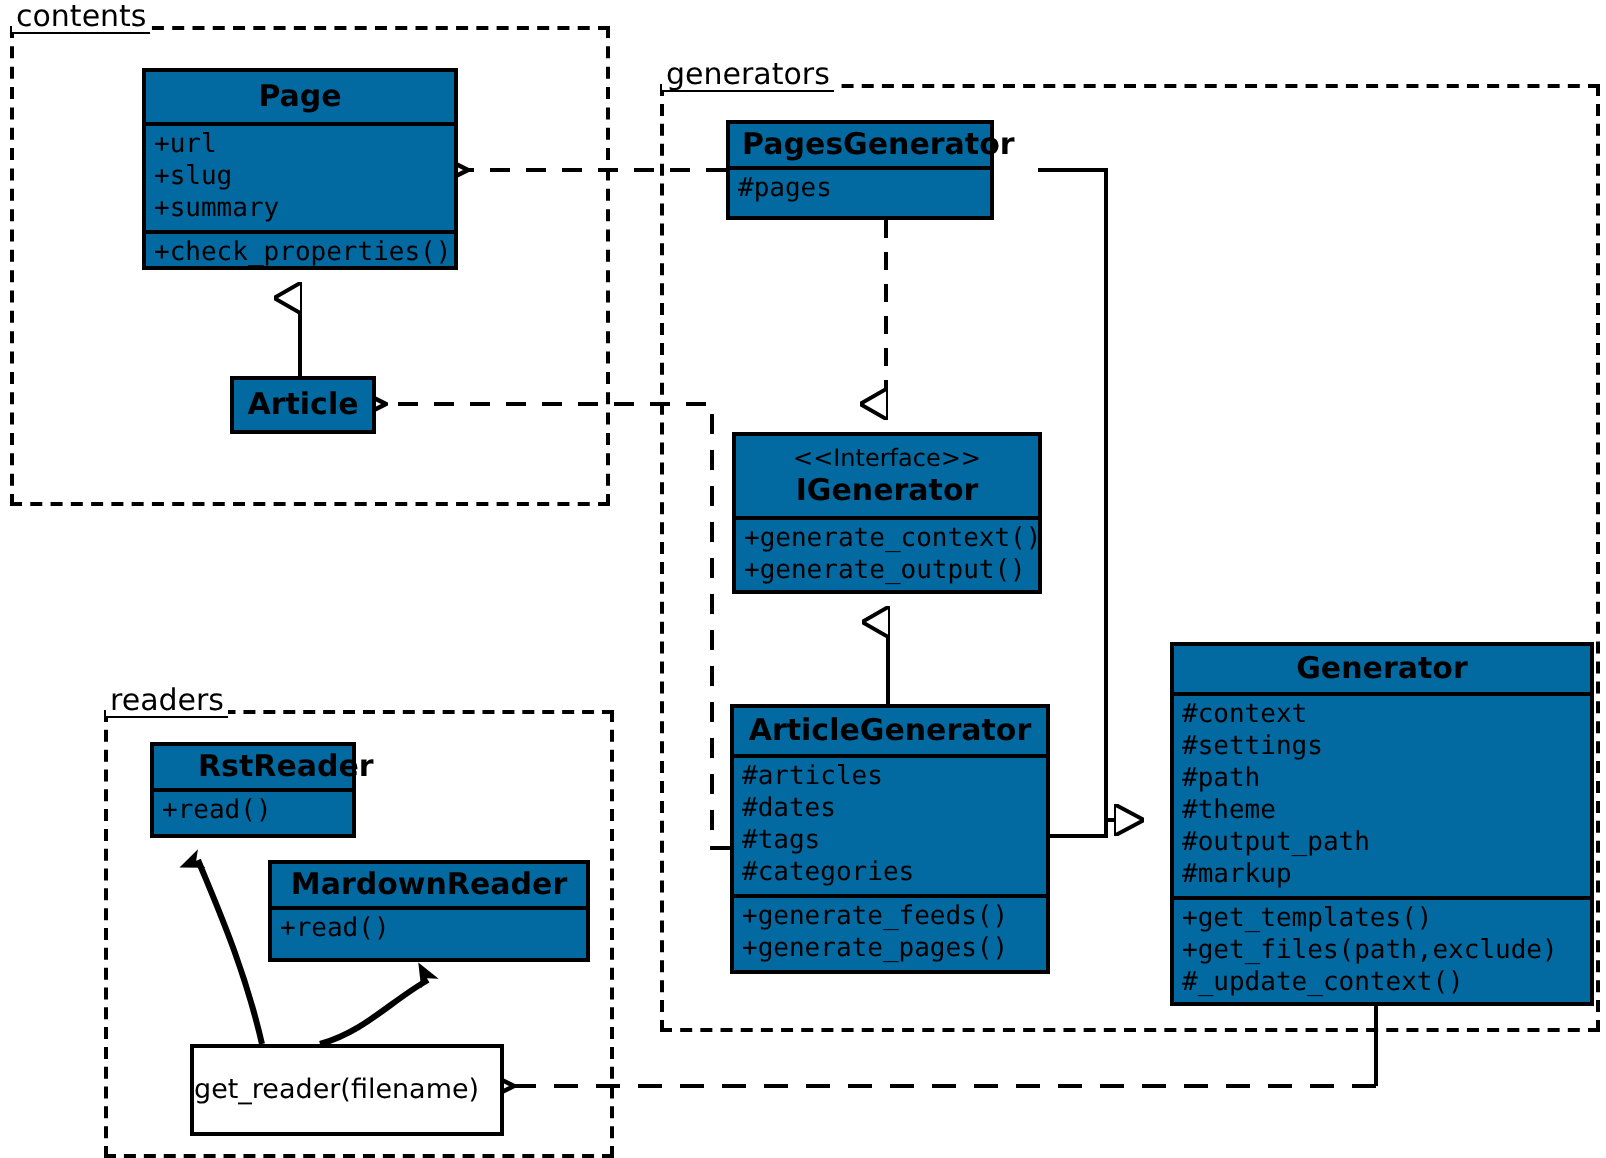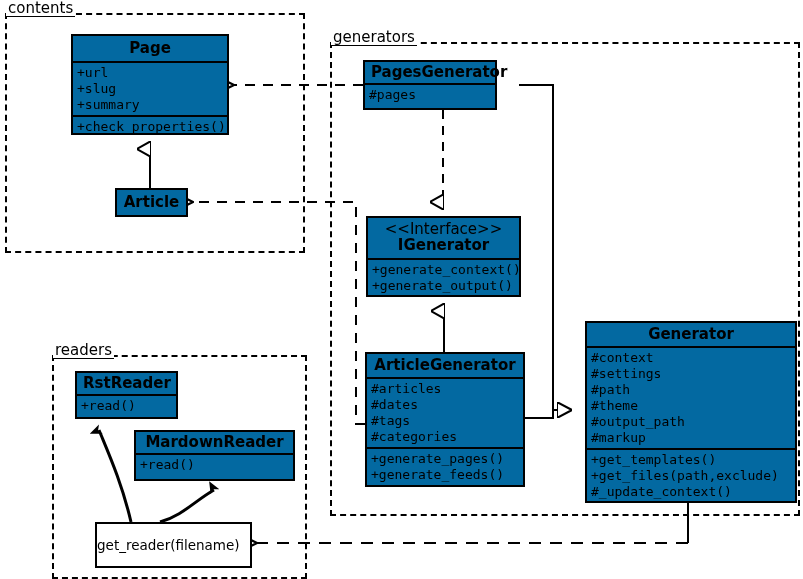--- a/index.html
+++ b/index.html
@@ -15,21 +15,21 @@
              font-size:15px;color:#000;background:#fff;white-space:nowrap;
              padding:0 2px;line-height:16px;}
 
   
   .cls{position:absolute;box-sizing:border-box;border:2px solid #000;
        background:#0369a1;display:flex;flex-direction:column;}
   .cls-name{font-family:"DejaVu Sans",sans-serif;font-weight:bold;
             font-size:15px;text-align:center;color:#000;
             padding:4px 6px 4px 6px;line-height:17px;white-space:nowrap;}
   .cls-stereo{font-family:"DejaVu Sans",sans-serif;font-weight:normal;
-              font-size:15px;text-align:center;color:#000;line-height:15px;
+              font-size:12px;text-align:center;color:#000;line-height:15px;
               padding-top:4px;}
   .cls-sect{border-top:2px solid #000;padding:2px 4px 2px 4px;}
   .cls-sect .member{font-family:"DejaVu Sans Mono",monospace;font-size:13px;
                     color:#000;line-height:16px;white-space:nowrap;}
   .plainbox{position:absolute;box-sizing:border-box;border:2px solid #000;
             background:#fff;display:flex;align-items:center;
             justify-content:flex-start;
             font-family:"DejaVu Sans",sans-serif;font-size:13.5px;color:#000;}
   svg{position:absolute;left:0;top:0;pointer-events:none;}
 </style>
@@ -145,22 +145,22 @@
 
   <div class="cls" style="left:365px;top:352px;width:160px;height:135px;">
     <div class="cls-name" style="padding:3px 6px;">ArticleGenerator</div>
     <div class="cls-sect" style="flex:1;">
       <div class="member">#articles</div>
       <div class="member">#dates</div>
       <div class="member">#tags</div>
       <div class="member">#categories</div>
     </div>
     <div class="cls-sect">
+      <div class="member">+generate_feeds()</div>
       <div class="member">+generate_pages()</div>
-      <div class="member">+generate_feeds()</div>
     </div>
   </div>
 
   <div class="cls" style="left:585px;top:321px;width:212px;height:182px;">
     <div class="cls-name" style="padding:3px 6px;">Generator</div>
     <div class="cls-sect" style="flex:1;">
       <div class="member">#context</div>
       <div class="member">#settings</div>
       <div class="member">#path</div>
       <div class="member">#theme</div>
@@ -168,21 +168,21 @@
       <div class="member">#markup</div>
     </div>
     <div class="cls-sect">
       <div class="member">+get_templates()</div>
       <div class="member">+get_files(path,exclude)</div>
       <div class="member">#_update_context()</div>
     </div>
   </div>
 
   <div class="cls" style="left:75px;top:371px;width:103px;height:48px;">
-    <div class="cls-name" style="padding:2px 6px;">RstReader</div>
+    <div class="cls-name" style="padding:2px 22px;">RstReader</div>
     <div class="cls-sect" style="flex:1;">
       <div class="member">+read()</div>
     </div>
   </div>
 
   <div class="cls" style="left:134px;top:430px;width:161px;height:51px;">
     <div class="cls-name" style="padding:2px 6px;text-align:center;">MardownReader</div>
     <div class="cls-sect" style="flex:1;">
       <div class="member">+read()</div>
     </div>

